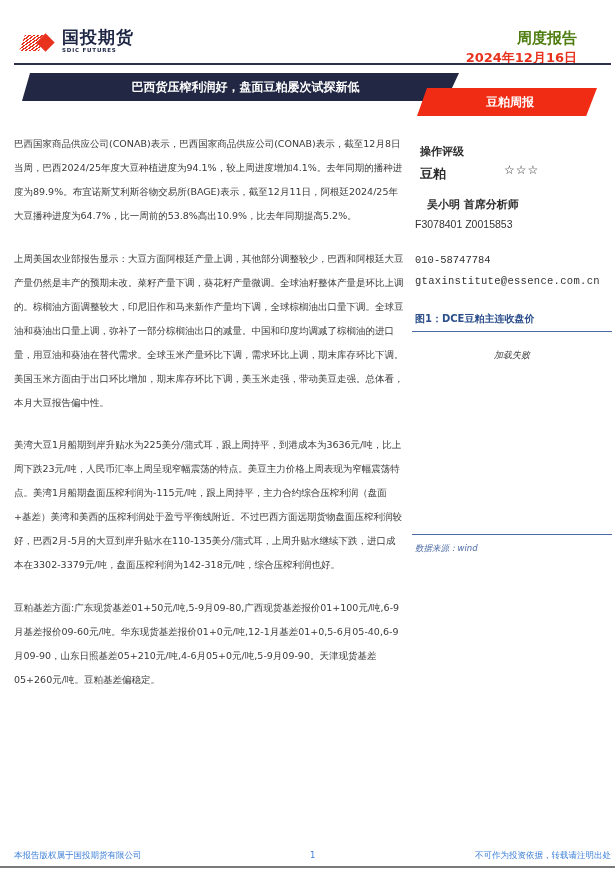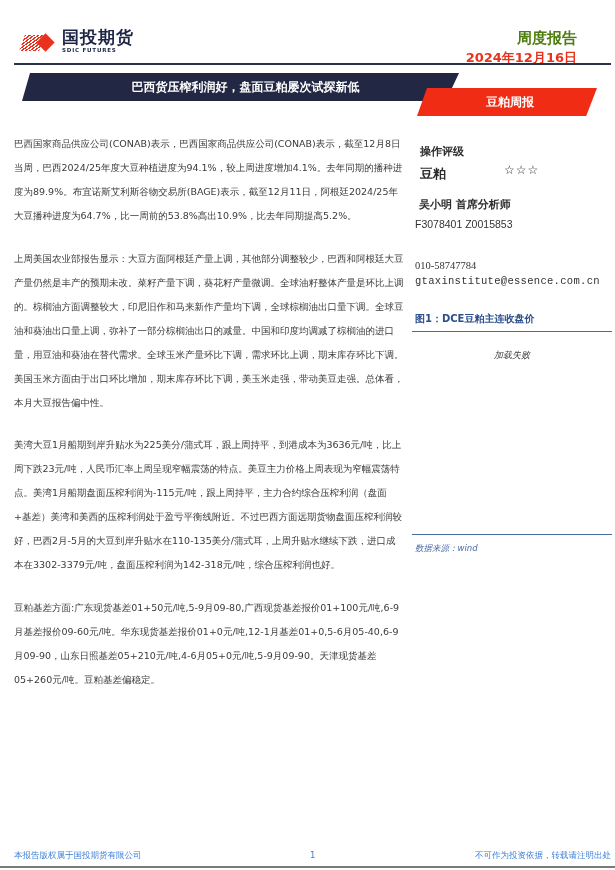--- a/index.html
+++ b/index.html
@@ -31,23 +31,23 @@
       text-align: center; font-size: 12px; font-weight: bold; color: #ffffff; padding-left: 6px; }
 
     .main { position: absolute; left: 14px; top: 132px; width: 390px; font-size: 9.5px; line-height: 24px; color: #3a3a3a; }
     .main p { margin-bottom: 18.6px; }
     .main p.tight { margin-bottom: 0; }
 
     .side { position: absolute; left: 412px; top: 0; width: 200px; }
     .rating-head { position: absolute; left: 8px; top: 144px; font-size: 11px; font-weight: bold; color: #2c2c2c; font-family: "DejaVu Serif", serif; }
     .rating-name { position: absolute; left: 8px; top: 165px; font-size: 13px; font-weight: bold; color: #2c2c2c; font-family: Liberation Sans, sans-serif; }
     .rating-stars { position: absolute; left: 92px; top: 163px; font-size: 12px; color: #2c2c2c; letter-spacing: 1px; }
-    .analyst { position: absolute; left: 7px; top: 197px; font-size: 11px; font-weight: bold; color: #2c2c2c; font-family: "DejaVu Serif", serif; }
+    .analyst { position: absolute; left: 15px; top: 197px; font-size: 11px; font-weight: bold; color: #2c2c2c; font-family: "DejaVu Serif", serif; }
     .license { position: absolute; left: 3px; top: 218px; font-size: 10.5px; color: #333; font-family: "Liberation Sans", sans-serif; }
-    .phone { position: absolute; left: 3px; top: 260px; font-size: 10.5px; color: #333; font-family: Liberation Serif, serif; }
+    .phone { position: absolute; left: 3px; top: 254px; font-size: 10.5px; color: #333; font-family: Liberation Mono, monospace; }
     .email { position: absolute; left: 3px; top: 275px; font-size: 10.5px; color: #333; font-family: "Liberation Mono", monospace; letter-spacing: 0.3px; }
     .fig-title { position: absolute; left: 3px; top: 312px; font-size: 10px; font-weight: bold; color: #2c4f8c; }
     .fig-rule-top { position: absolute; left: 0; top: 331px; width: 200px; height: 1px; background: #4a6aa5; }
     .fig-loading { position: absolute; left: 0; top: 349px; width: 200px; text-align: center; font-size: 9px; color: #444; font-family: "DejaVu Serif", serif; font-style: italic; }
     .fig-rule-bottom { position: absolute; left: 0; top: 534px; width: 200px; height: 1px; background: #4a6aa5; }
     .fig-source { position: absolute; left: 3px; top: 543px; font-size: 8.5px; color: #4a6aa5; font-style: italic; }
 
     .footer { position: absolute; left: 14px; top: 850px; width: 597px; font-size: 8.5px; color: #3b7fd9; }
     .footer-left { position: absolute; left: 0; top: 0; }
     .footer-page { position: absolute; left: 296px; top: 0; }

